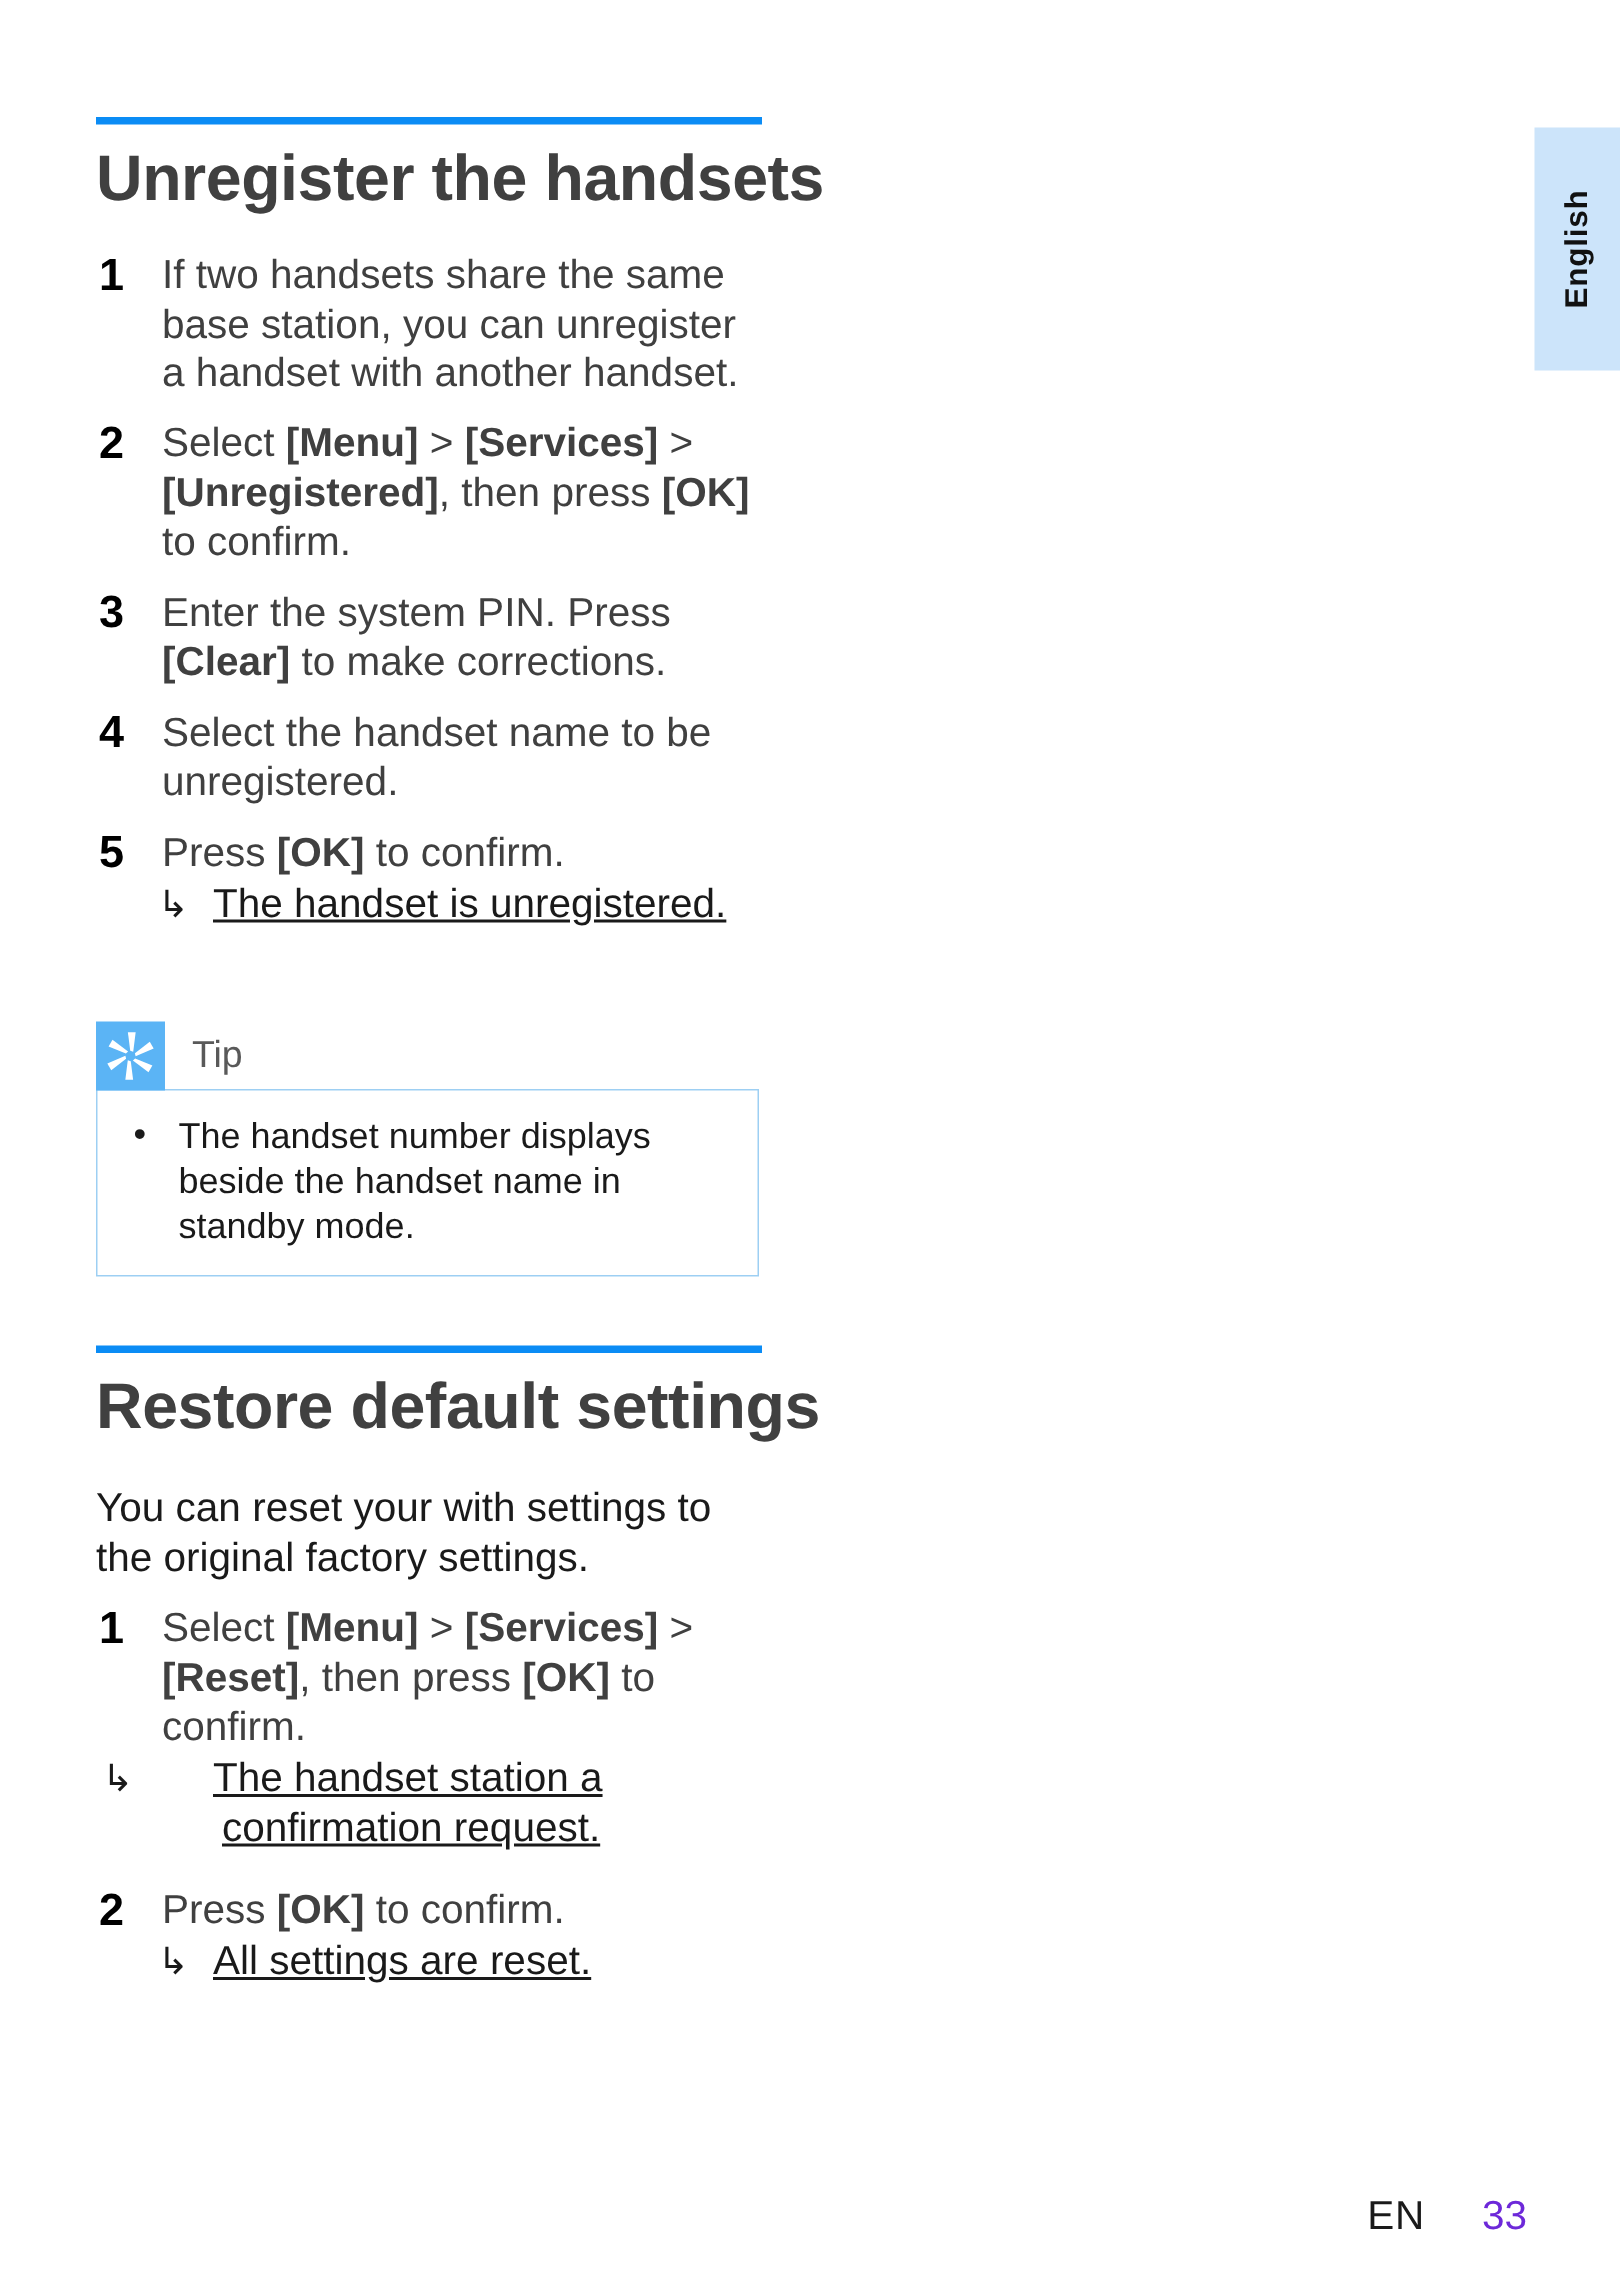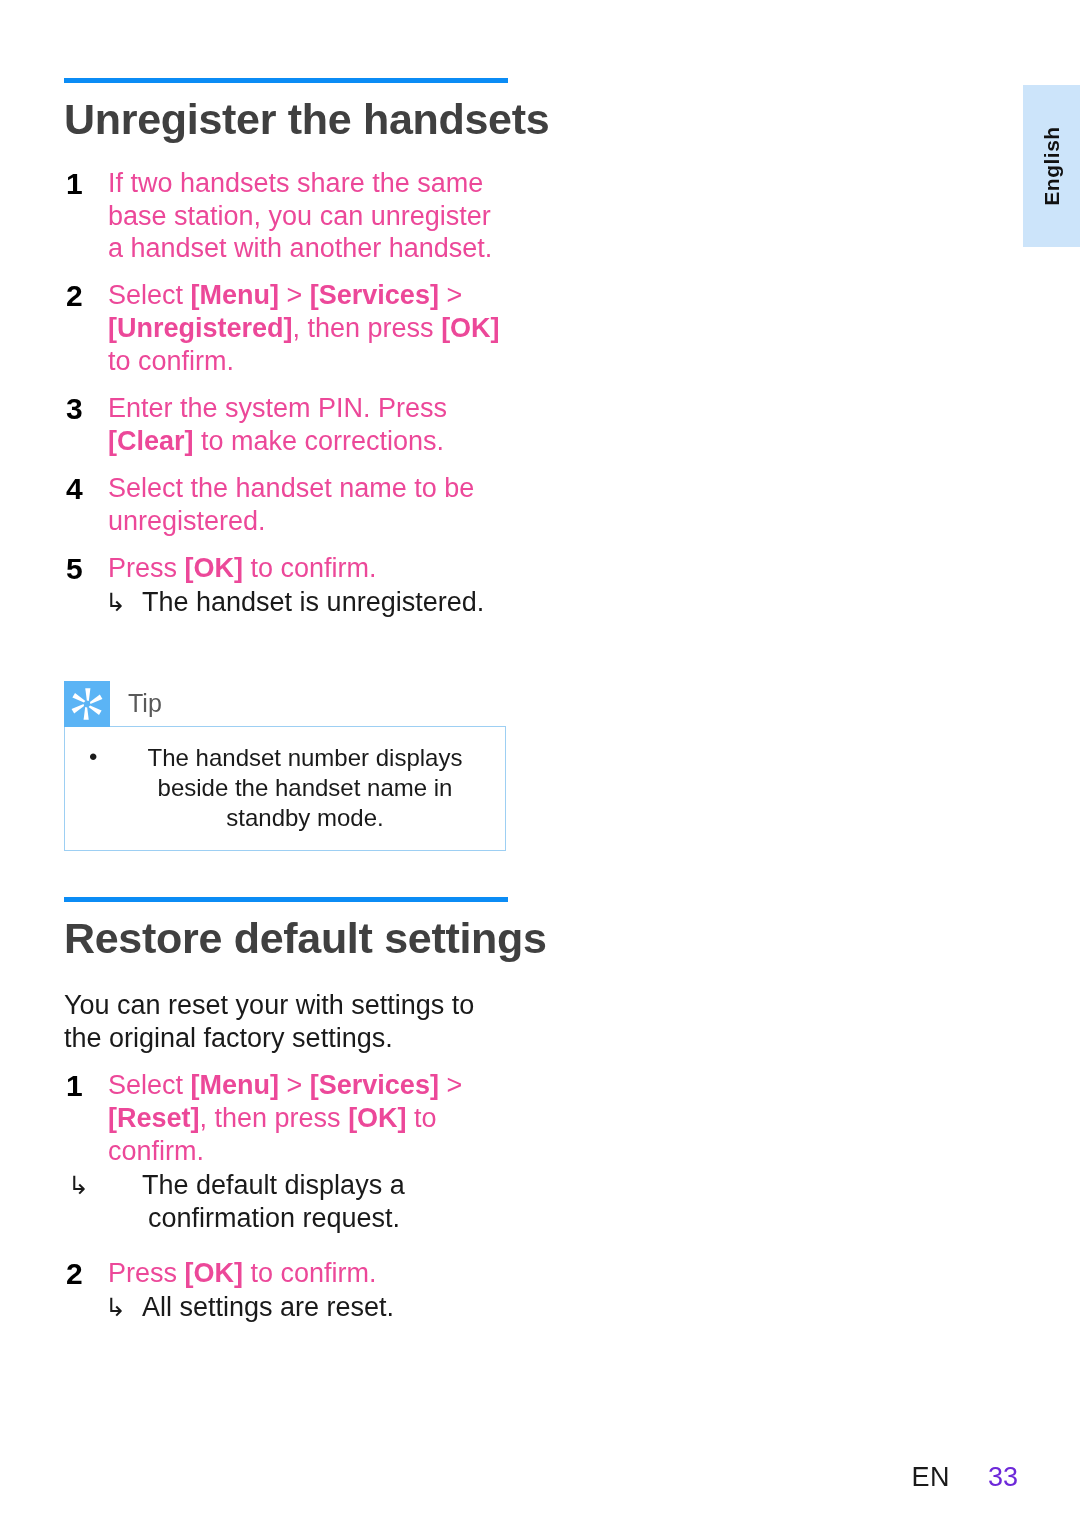--- a/index.html
+++ b/index.html
@@ -77,32 +77,33 @@
     left: 2px;
     top: 0;
     font-size: 30px;
     font-weight: bold;
     line-height: 1.12;
     color: #000000;
   }
   .step-text {
     font-size: 27px;
     line-height: 1.22;
-    color: #ec4899;
+    color: #404040;
   }
   .step-text b {
     font-weight: bold;
   }
   .result {
     font-size: 27px;
     line-height: 1.22;
     color: #1a1a1a;
     padding-left: 3px;
     text-indent: -3px;
     margin-top: 1px;
+    text-decoration: underline;
   }
   .result .arrow {
     display: inline-block;
     min-width: 34px;
     font-size: 25px;
   }
   .result .rtext {
     display: inline;
   }
   .result.wrapped {
@@ -113,21 +114,20 @@
   .body-para {
     font-size: 27px;
     line-height: 1.22;
     margin-top: 28px;
   }
 
   
   .tipblock {
     margin-top: 62px;
     width: 442px;
-    text-align: center;
   }
   .tip-head {
     display: flex;
     align-items: center;
     height: 46px;
   }
   .tip-icon {
     width: 46px;
     height: 46px;
     background: #5bb4f5;
@@ -281,21 +281,21 @@
     <p class="body-para" style="margin-bottom:0;">You can reset your with settings to the original factory settings.</p>
 
     <ol class="steps" style="margin-top:10px;">
 
       <li>
         <span class="num">1</span>
         <div class="step-text">
           <span>Select </span><b>[Menu]</b><span> &gt; </span><b>[Services]</b><span> &gt; </span><b>[Reset]</b><span>, then press </span><b>[OK]</b><span> to confirm.</span>
         </div>
         <div class="result wrapped">
-          <span class="arrow">↳</span><span class="rtext">The default displays a confirmation request.</span>
+          <span class="arrow">↳</span><span class="rtext">The handset station a confirmation request.</span>
         </div>
       </li>
 
       <li style="margin-top:22px;">
         <span class="num">2</span>
         <div class="step-text">
           <span>Press </span><b>[OK]</b><span> to confirm.</span>
         </div>
         <div class="result">
           <span class="arrow">↳</span><span class="rtext">All settings are reset.</span>

